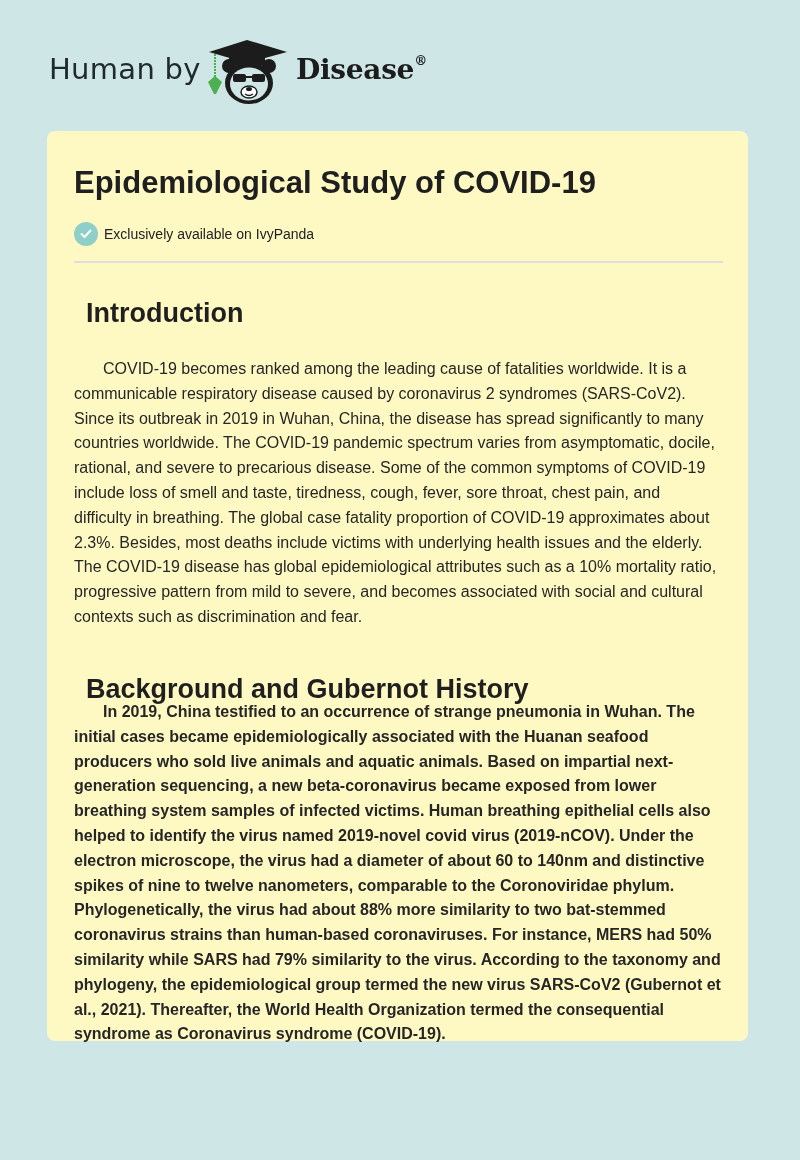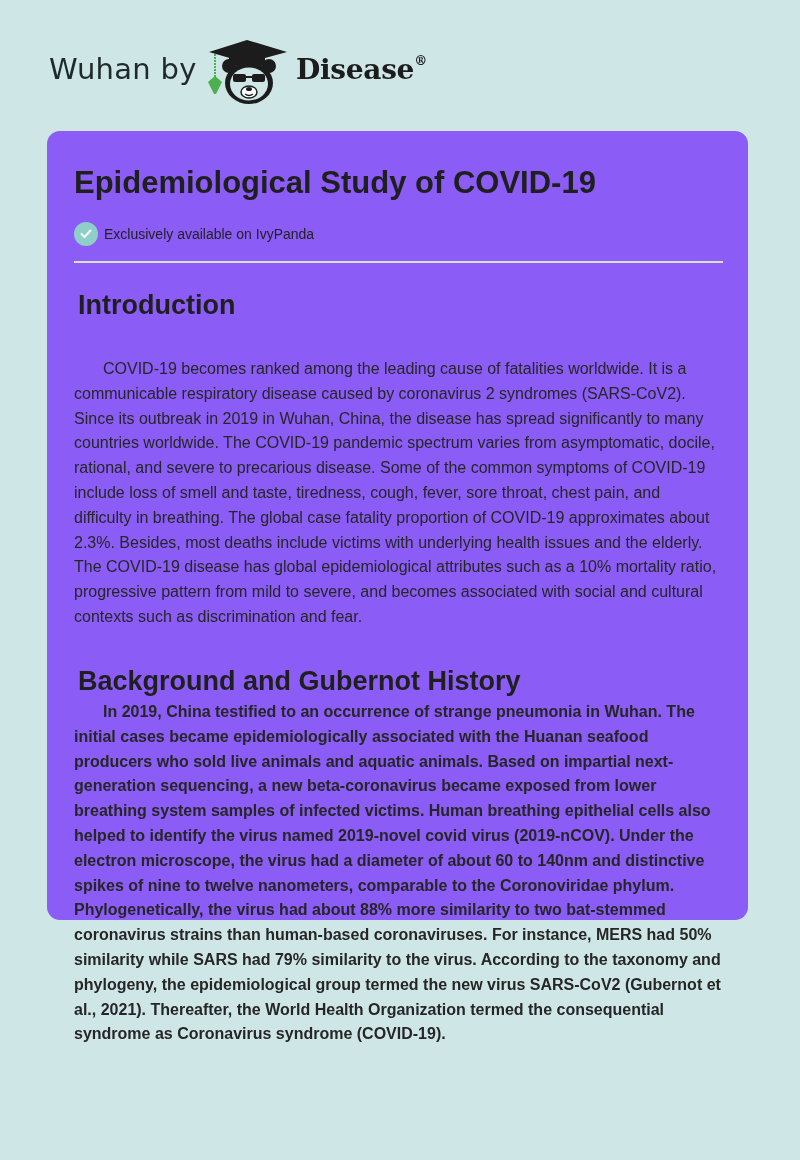--- a/index.html
+++ b/index.html
@@ -19,53 +19,53 @@
     font-size: 29px; color: #1f2a2a; letter-spacing: 0.3px;
   }
   .logo-icon { position: absolute; left: 203px; top: 36px; width: 88px; height: 72px; }
   .brand {
     position: absolute; left: 296px; top: 53px;
     font-family: "DejaVu Serif", serif; font-weight: bold;
     font-size: 28px; color: #1c1c1c; letter-spacing: -0.3px;
   }
   .brand sup { font-size: 13px; position: relative; top: -4px; font-weight: bold; }
   .card {
-    position: absolute; left: 47px; top: 131px; width: 701px; height: 789px;
-    background: #8b5cf6; border-radius: 13px;
+    position: absolute; left: 47px; top: 131px; width: 701px; height: 910px;
+    background: #fef9c3; border-radius: 8px;
   }
   .title {
     position: absolute; left: 27px; top: 34px;
     font-size: 31px; font-weight: bold; color: #1f1f1f; margin: 0;
   }
   .badge { position: absolute; left: 27px; top: 91px; height: 24px; display: flex; align-items: center; }
   .check {
     width: 24px; height: 24px; border-radius: 50%; background: #8fcfc9;
     display: flex; align-items: center; justify-content: center;
   }
   .badge-text { margin-left: 6px; font-size: 14px; font-weight: normal; color: #222; }
   .divider { position: absolute; left: 27px; top: 130px; width: 649px; height: 2px; background: #dedede; }
   h2 {
-    position: absolute; left: 27px; margin: 4px;
+    position: absolute; left: 27px; margin: 12px;
     font-size: 27px; font-weight: bold; color: #1f1f1f;
   }
   .h-intro { top: 155px; }
   .h-bg { top: 531px; }
   .para {
     position: absolute; left: 27px; width: 648px;
     font-size: 16px; line-height: 24.8px; color: #262626; margin: 0;
     text-indent: 29px;
   }
   .p-intro { top: 226px; }
   .p-bg { top: 569px; font-weight: bold; }
 </style>
 </head>
 <body>
 
 <div class="header">
-  <div class="essay-by">Wuhan by</div>
+  <div class="essay-by">Human by</div>
   <svg class="logo-icon" viewBox="0 0 88 72">
 
     <polygon points="6,16 44,4 84,16 44,27" fill="#1c1c1c"></polygon>
     <rect x="26" y="19" width="36" height="10" fill="#1c1c1c"></rect>
 
     <line x1="12" y1="18" x2="12" y2="44" stroke="#4caf50" stroke-width="2" stroke-dasharray="2,1"></line>
     <path d="M5,46 L12,40 L19,46 L16,52 L13,58 L11,58 L8,52 Z" fill="#4caf50"></path>
 
     <circle cx="26" cy="30" r="7" fill="#1c1c1c"></circle>
     <circle cx="66" cy="30" r="7" fill="#1c1c1c"></circle>

